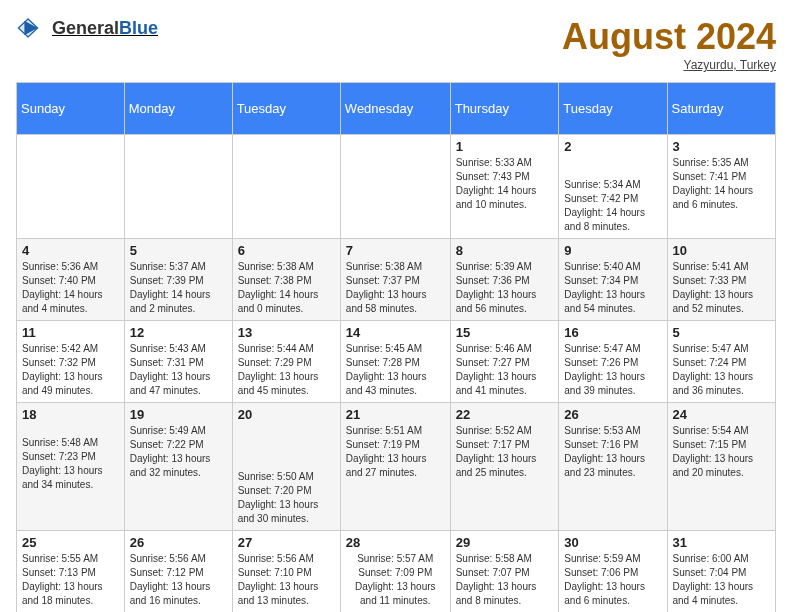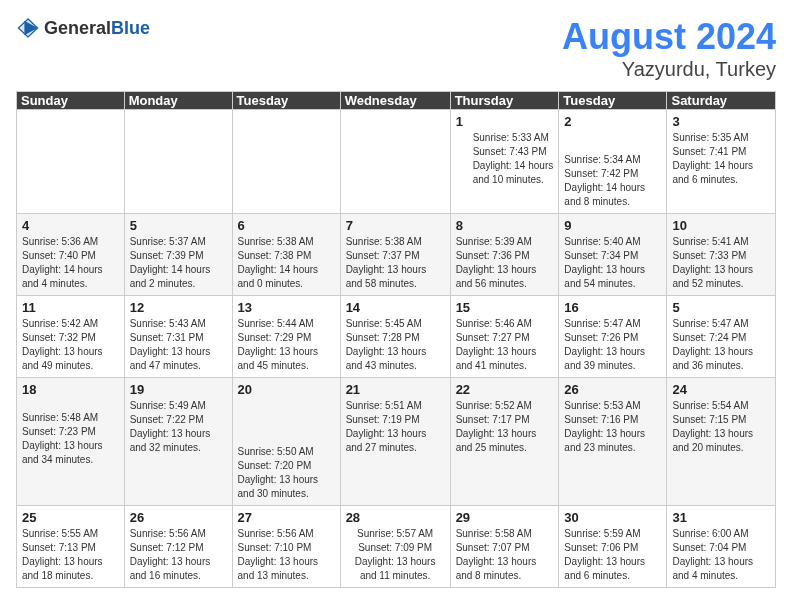--- a/index.html
+++ b/index.html
@@ -12,21 +12,22 @@
     }
     .header {
       display: flex;
       justify-content: space-between;
       align-items: flex-start;
       margin-bottom: 10px;
     }
     .logo {
       display: flex;
       align-items: center;
-      gap: 4px;
+      gap: 12px;
+      text-decoration: underline;
     }
     .logo-text-general {
       font-size: 18px;
       font-weight: bold;
       color: #333;
     }
     .logo-text-blue {
       font-size: 18px;
       font-weight: bold;
       color: #1a5fa8;
@@ -34,36 +35,37 @@
     .logo-icon {
       width: 24px;
       height: 24px;
     }
     .title-block {
       text-align: right;
     }
     .month-year {
       font-size: 36px;
       font-weight: bold;
-      color: #3b82f6;
+      color: #a16207;
     }
     .location {
-      font-size: 20px;
+      font-size: 12px;
       color: #444;
+      text-decoration: underline;
     }
     table {
       width: 100%;
       border-collapse: collapse;
     }
     thead tr th {
-      background-color: #404040;
+      background-color: #3b82f6;
       color: #fff;
       font-size: 13px;
-      font-weight: bold;
-      padding: 1px 4px;
+      font-weight: normal;
+      padding: 18px 4px;
       text-align: left;
       border: 1px solid #ccc;
     }
     tbody tr td {
       vertical-align: top;
       border: 1px solid #ccc;
       padding: 4px 5px;
       font-size: 10.5px;
       color: #222;
       width: 113px;
@@ -121,21 +123,21 @@
       </tr>
   </thead>
   <tbody id="calendar-body">
   <tr>
         <td class="empty-cell"></td>
         <td class="empty-cell"></td>
         <td class="empty-cell"></td>
         <td class="empty-cell"></td>
         <td>
           <span class="day-number">1</span>
-          <div class="day-info" style="white-space: pre-line; margin-left: 17px;">Sunrise: 5:33 AM
+          <div class="day-info" style="white-space: pre-line;">Sunrise: 5:33 AM
 Sunset: 7:43 PM
 Daylight: 14 hours
 and 10 minutes.</div>
         </td>
         <td>
           <span class="day-number">2</span>
           <div class="day-info" style="white-space: pre-line; margin-top: 24px;">Sunrise: 5:34 AM
 Sunset: 7:42 PM
 Daylight: 14 hours
 and 8 minutes.</div>

